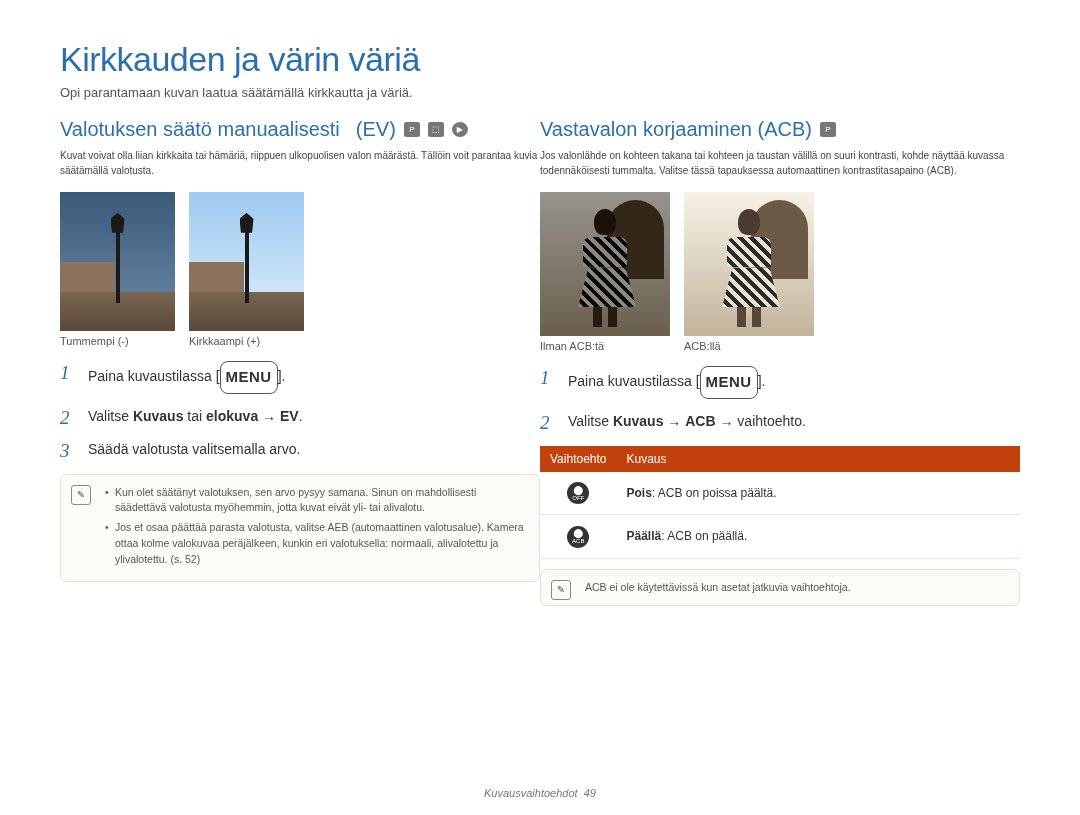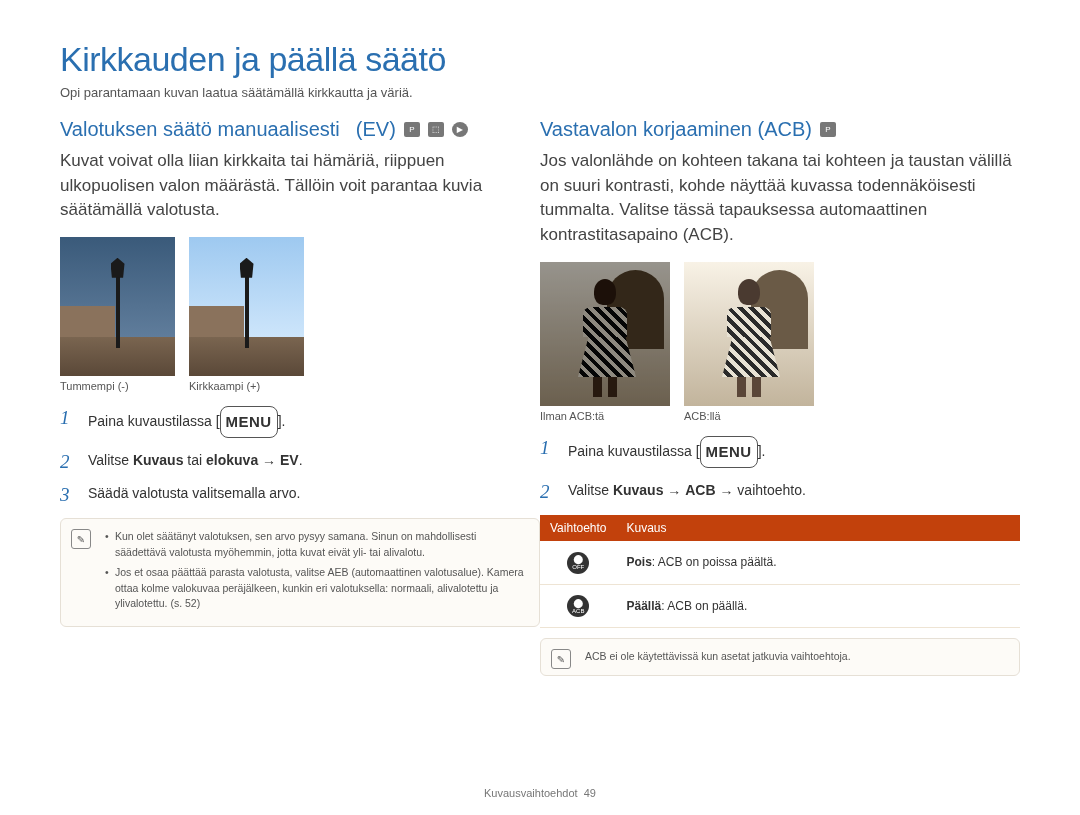--- a/index.html
+++ b/index.html
@@ -43,21 +43,21 @@
     width: 16px; height: 15px;
     background: #777;
     border-radius: 2px;
     color: #fff;
     font-size: 8px;
     align-items: center;
     justify-content: center;
   }
   .mode-icon.round { border-radius: 50%; }
   .para {
-    font-size: 17px;
+    font-size: 10px;
     color: #444;
     line-height: 1.45;
     margin-bottom: 14px;
   }
   .thumb-row {
     display: flex;
     gap: 14px;
     margin-bottom: 4px;
   }
   .thumb {
@@ -214,26 +214,27 @@
     color:#fff; font-size:6px; line-height:1; flex-direction:column;
   }
   .acb-icon .circ .top { font-size:9px; }
 
   .footer {
     position: absolute;
     bottom: 16px; left: 0; right: 0;
     text-align: center;
     font-size: 11px;
     color: #777;
+    font-style: italic;
   }
 </style>
 </head>
 <body>
 
-<h1 class="page-title">Kirkkauden ja päällä säätö</h1>
+<h1 class="page-title">Kirkkauden ja värin väriä</h1>
 <p class="intro">Opi parantamaan kuvan laatua säätämällä kirkkautta ja väriä.</p>
 
 <div class="columns">
 
   <div class="col">
     <h2 class="section-title">
       <span>Valotuksen säätö manuaalisesti</span>
         <br>
       <span>(EV)</span>
       <span class="mode-icon">P</span>

